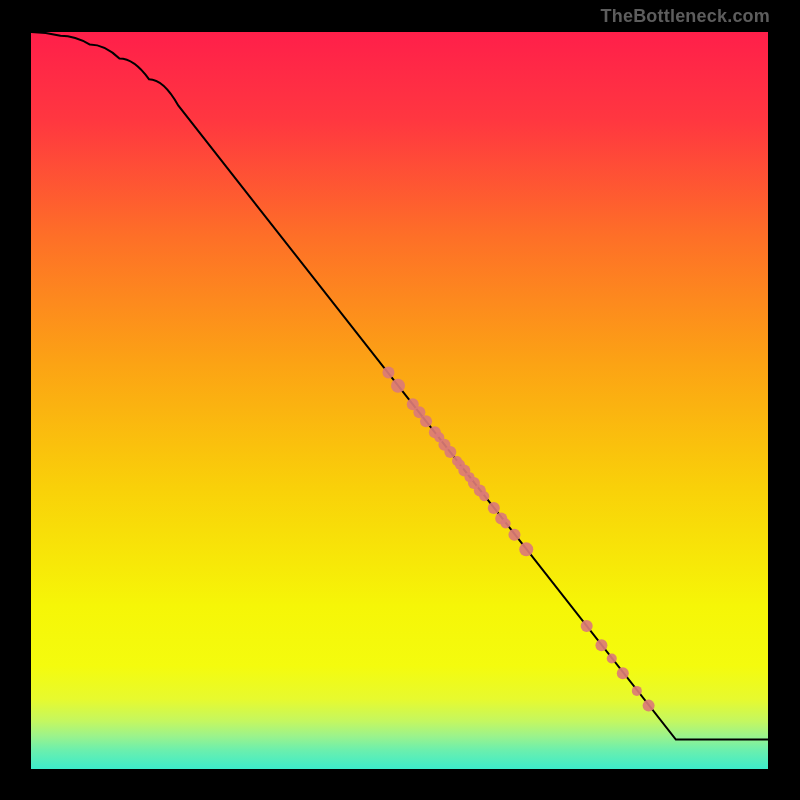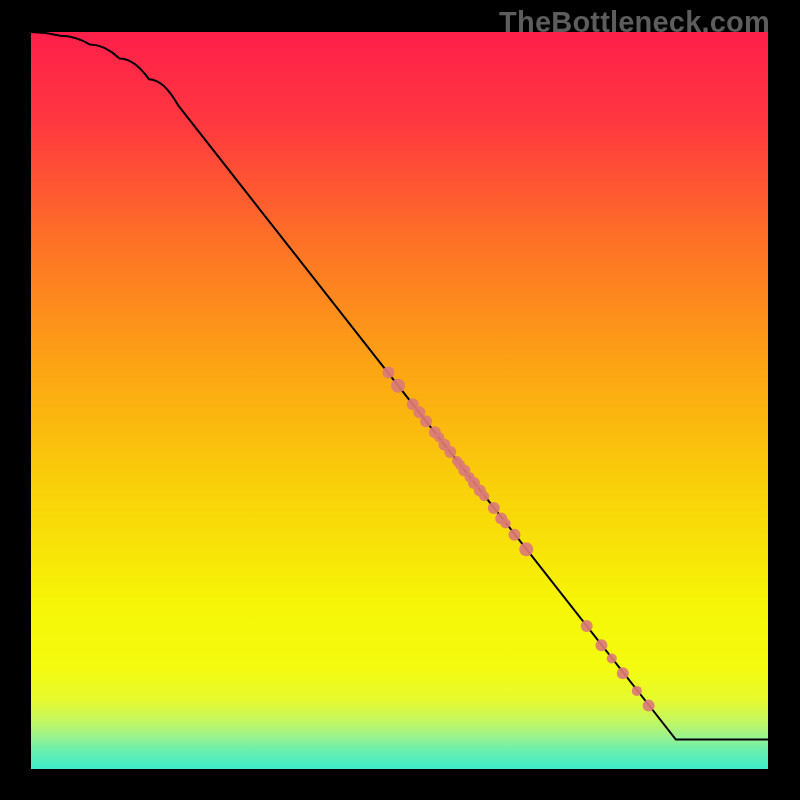--- a/index.html
+++ b/index.html
@@ -38,21 +38,21 @@
     left: 0;
     top: 0;
     width: 100%;
     height: 100%;
     overflow: visible;
   }
   .watermark {
     position: absolute;
     top: 6px;
     right: 30px;
-    font-size: 29px;
+    font-size: 18px;
     font-weight: bold;
     color: #5d5d5d;
     letter-spacing: 0.2px;
   }
 </style>
 </head>
 <body>
 
 <div class="chart-frame">
 

